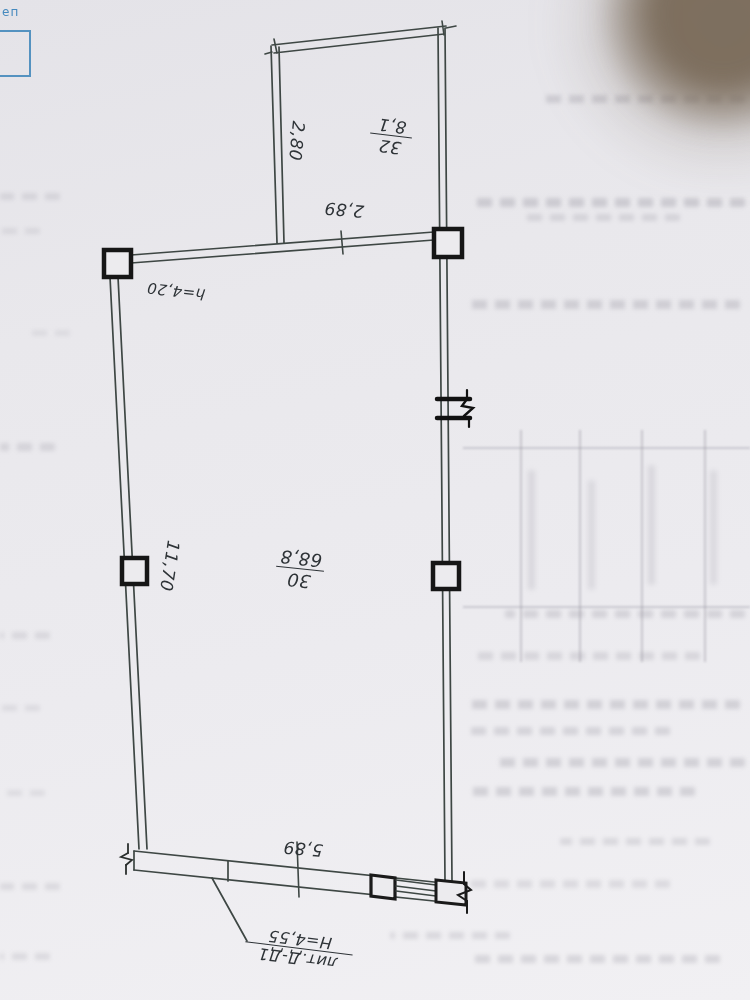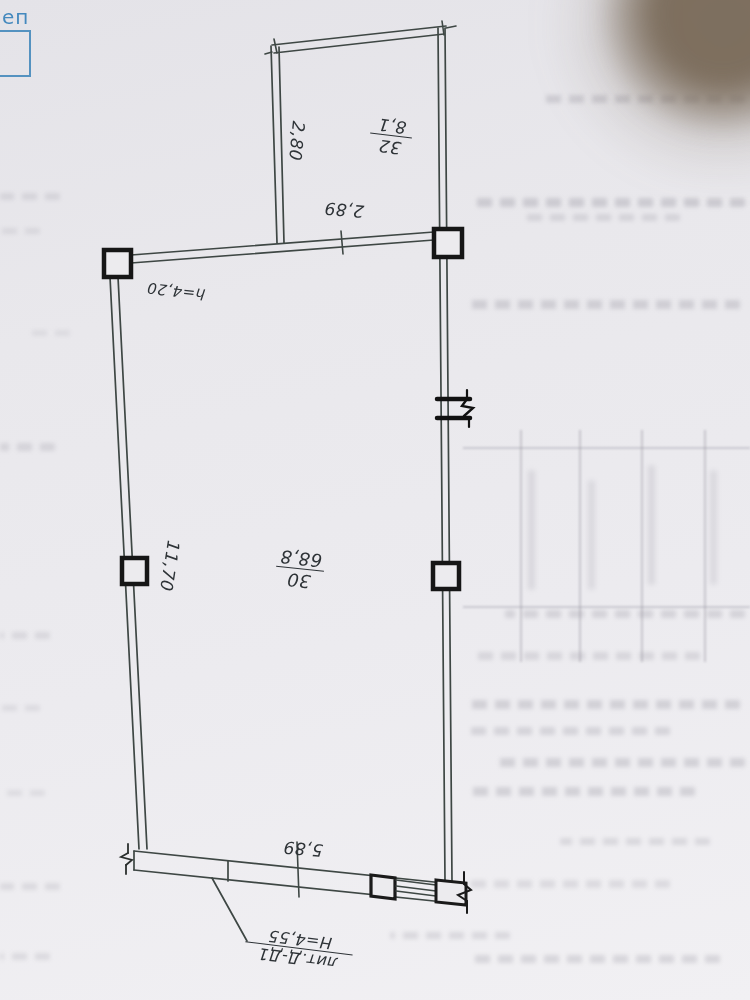--- a/index.html
+++ b/index.html
@@ -34,21 +34,21 @@
     background:radial-gradient(closest-side,rgba(122,107,90,.95) 52%,rgba(122,107,90,0));
     filter:blur(10px);
   }
   
   .stamp-box{
     position:absolute;left:-41px;top:30px;width:68px;height:43px;
     border:2.5px solid rgba(47,125,181,.8);
   }
   .stamp-text{
     position:absolute;left:2px;top:5px;
-    font-size:20px;letter-spacing:1px;
+    font-size:12px;letter-spacing:1px;
     color:rgba(40,121,182,.85);
   }
   
   svg.plan{position:absolute;left:0;top:0;}
   
   .lbl{
     position:absolute;
     font-style:italic;
     color:#2e3337;
     white-space:nowrap;

